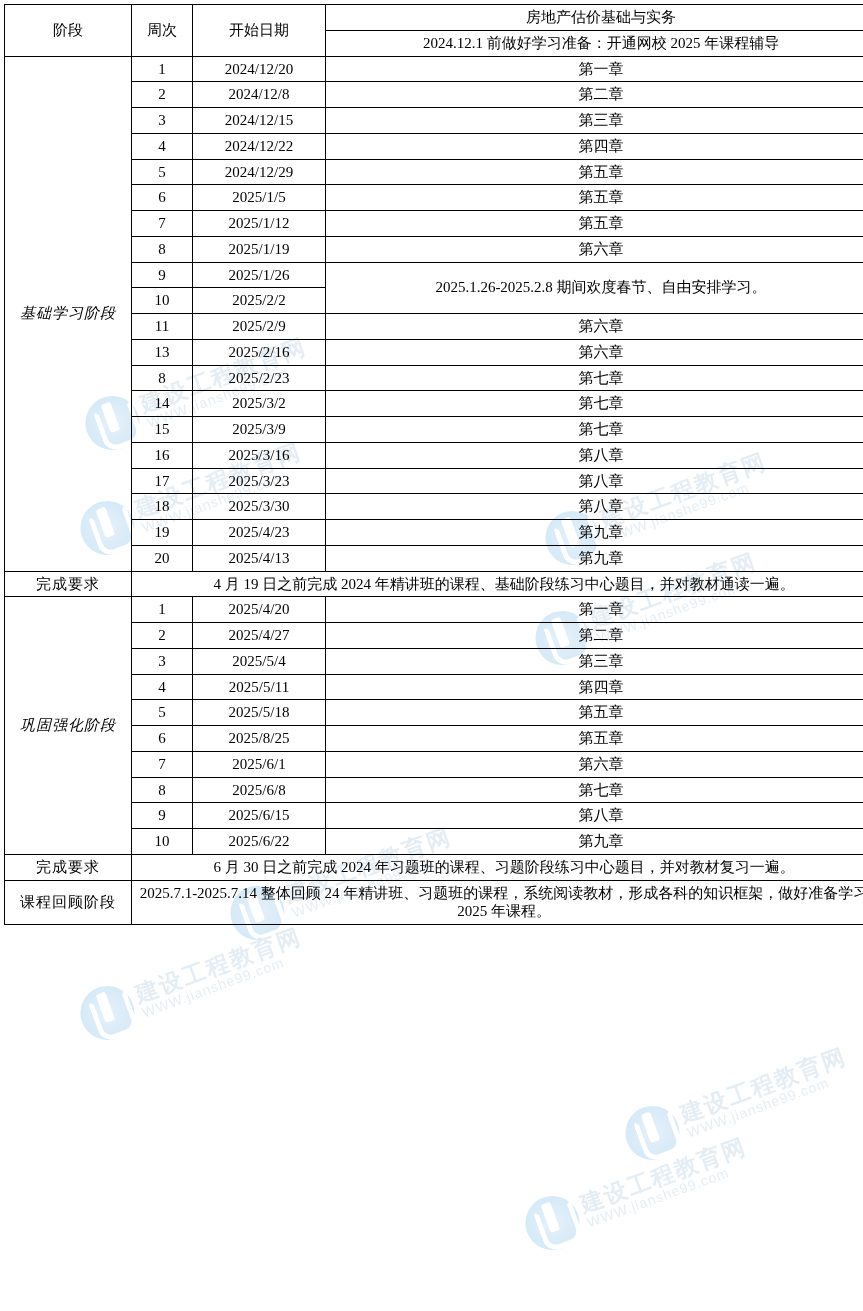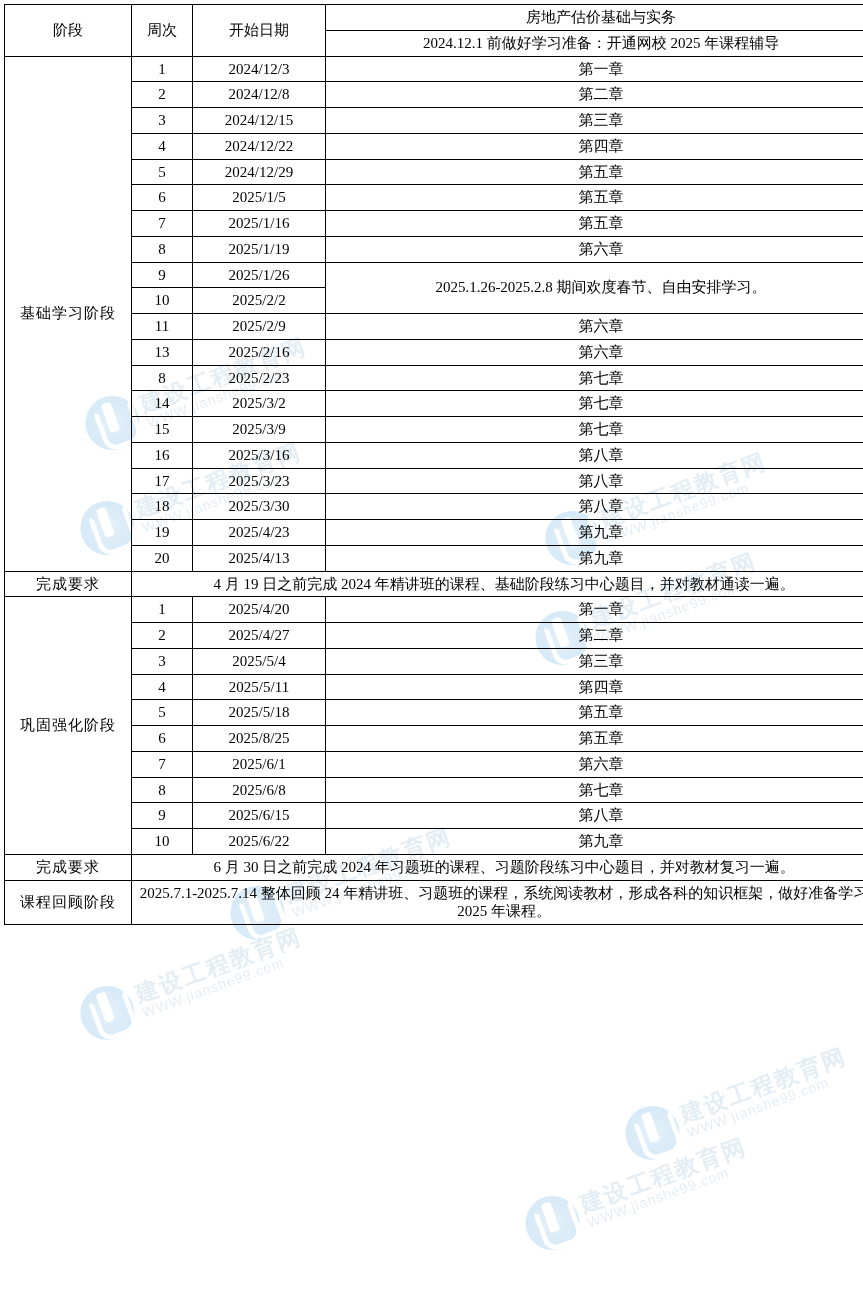--- a/index.html
+++ b/index.html
@@ -40,20 +40,21 @@
   }
   td.col-stage { width: 122px; }
   td.col-week { width: 56px; }
   td.col-date { width: 128px; }
   td.col-content { width: 546px; }
 
   .hdr { font-size: 16px; font-weight: normal; }
   .stage-cell {
     font-size: 16px;
     letter-spacing: 1px;
+    font-style: italic;
   }
   .note-row td {
     text-align: left;
     padding: 4px 8px 5px 8px;
     font-size: 15px;
     line-height: 1.5;
   }
   .note-label {
     text-align: center !important;
     font-size: 16px;
@@ -214,21 +215,21 @@
         <td class="col-date hdr" rowspan="2">开始日期</td>
         <td class="col-content hdr">房地产估价基础与实务</td>
       </tr>
       <tr>
         <td class="prep-cell">2024.12.1 前做好学习准备：开通网校 2025 年课程辅导</td>
       </tr>
 
       <tr>
         <td class="col-stage stage-cell" rowspan="20">基础学习阶段</td>
         <td class="col-week">1</td>
-        <td class="col-date">2024/12/3</td>
+        <td class="col-date">2024/12/20</td>
         <td class="col-content">第一章</td>
       </tr>
       <tr>
         <td class="col-week">2</td>
         <td class="col-date">2024/12/8</td>
         <td class="col-content">第二章</td>
       </tr>
       <tr>
         <td class="col-week">3</td>
         <td class="col-date">2024/12/15</td>
@@ -244,21 +245,21 @@
         <td class="col-date">2024/12/29</td>
         <td class="col-content">第五章</td>
       </tr>
       <tr>
         <td class="col-week">6</td>
         <td class="col-date">2025/1/5</td>
         <td class="col-content">第五章</td>
       </tr>
       <tr>
         <td class="col-week">7</td>
-        <td class="col-date">2025/1/16</td>
+        <td class="col-date">2025/1/12</td>
         <td class="col-content">第五章</td>
       </tr>
       <tr>
         <td class="col-week">8</td>
         <td class="col-date">2025/1/19</td>
         <td class="col-content">第六章</td>
       </tr>
       <tr>
         <td class="col-week">9</td>
         <td class="col-date">2025/1/26</td>

